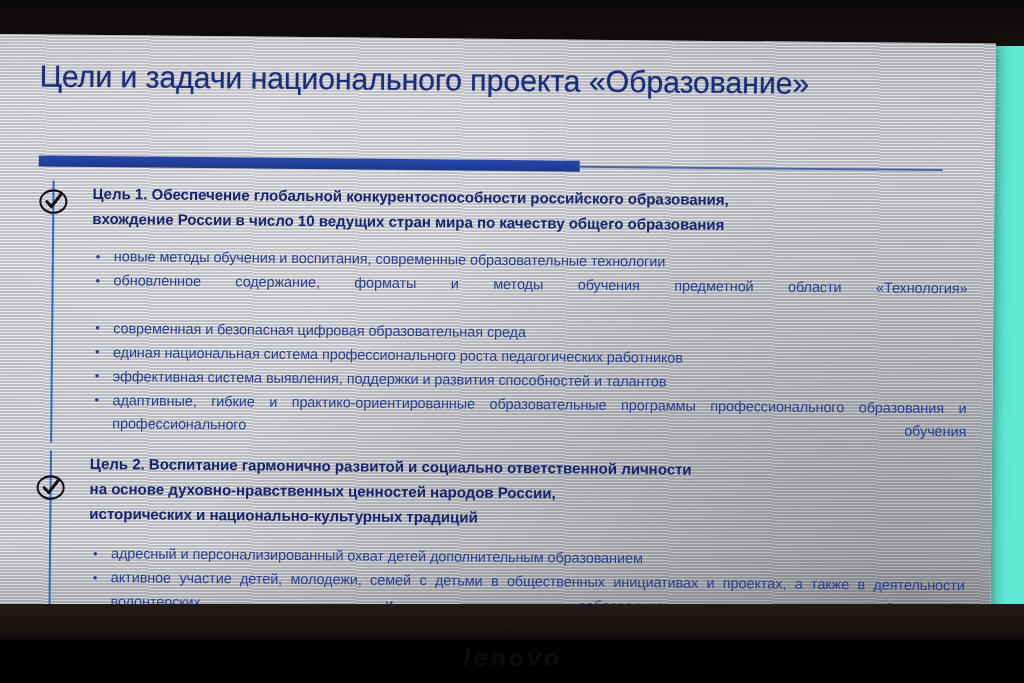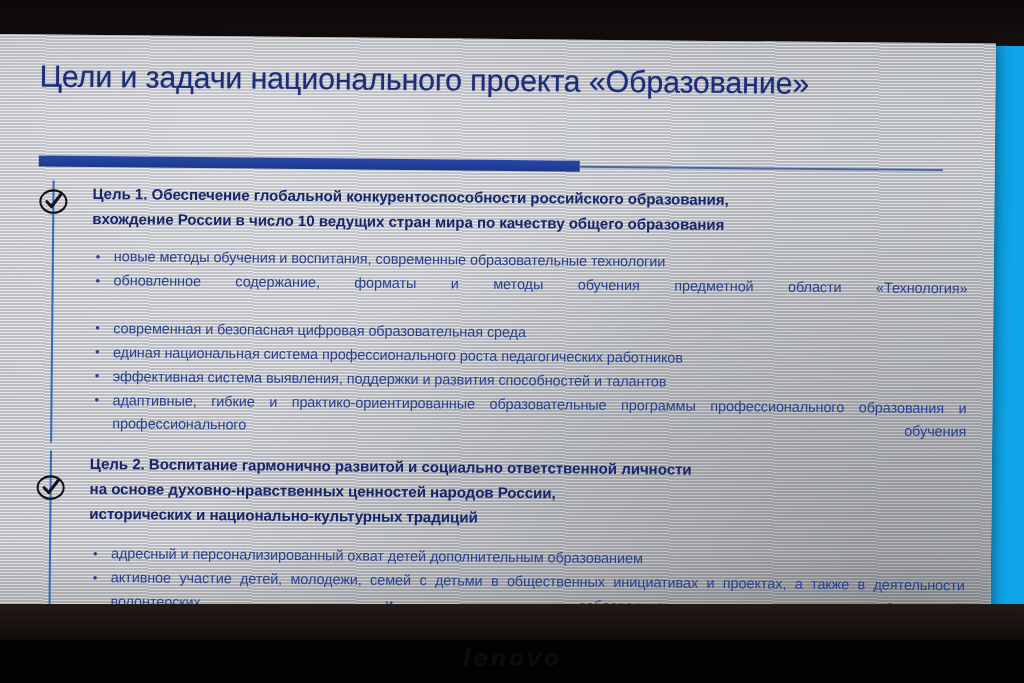--- a/index.html
+++ b/index.html
@@ -13,21 +13,21 @@
     height: 683px;
     overflow: hidden;
     font-family: "Liberation Sans", sans-serif;
   }
 
   
   #scene {
     position: relative;
     width: 1024px;
     height: 683px;
-    background: #0ea5e9;
+    background: #5eead4;
     overflow: hidden;
   }
 
   
   .bezel-top {
     position: absolute;
     left: 0; top: 0;
     width: 1024px; height: 46px;
     background: linear-gradient(180deg, #0a0707 0%, #120d0c 55%, #181110 100%);
   }

